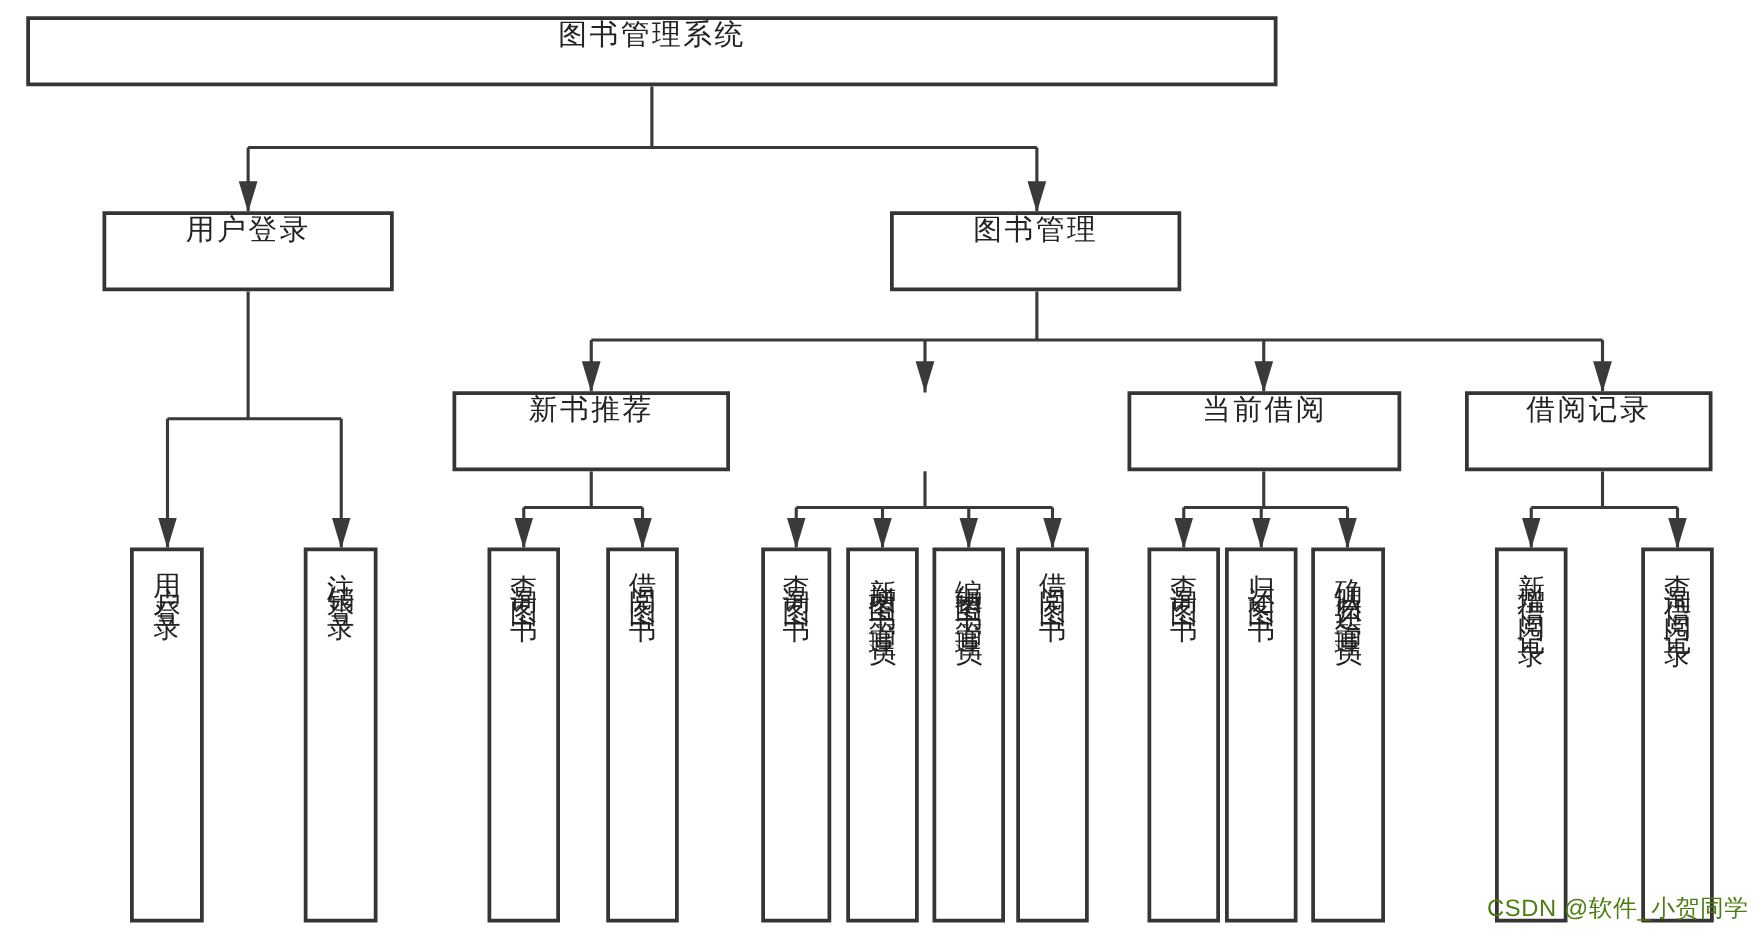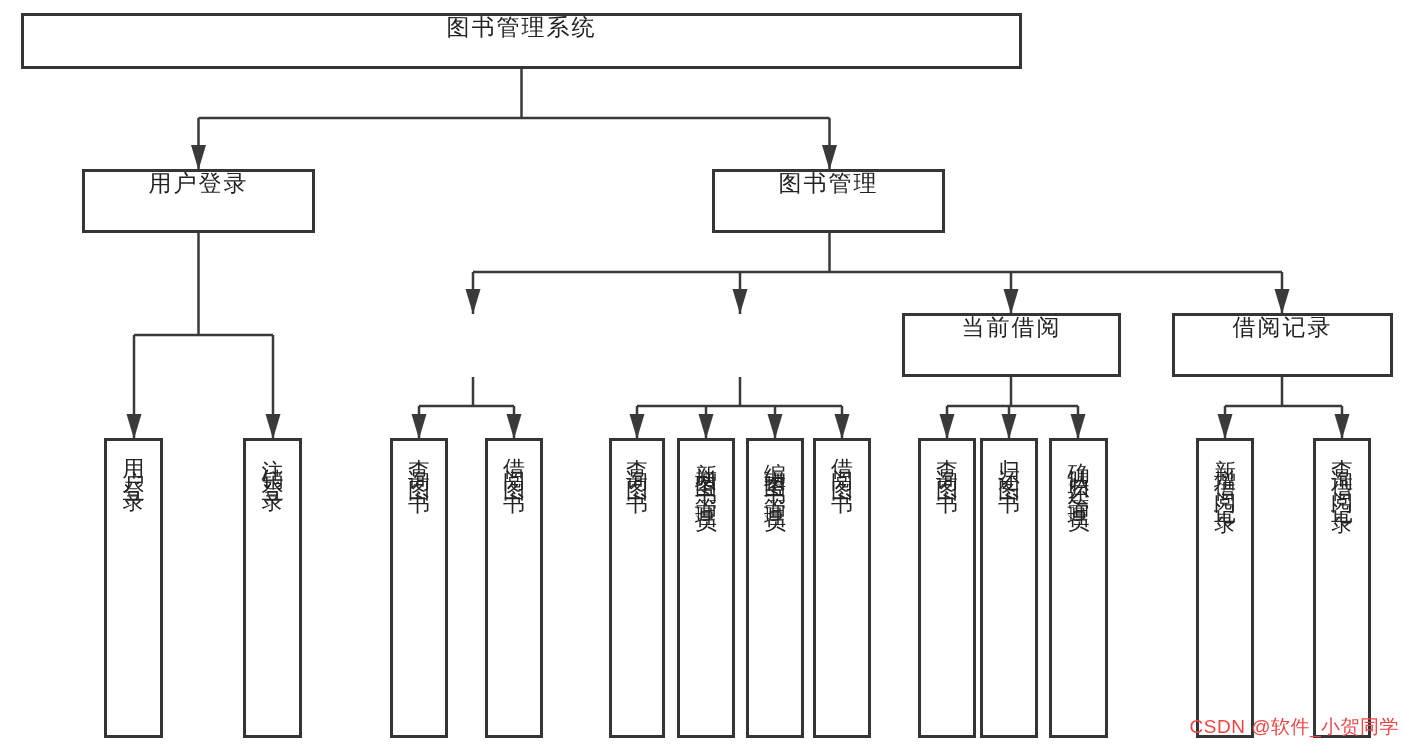--- a/index.html
+++ b/index.html
@@ -43,21 +43,21 @@
     letter-spacing: 11px;
     line-height: 1;
   }
   .v.top { align-items: flex-start; }
   .v.top .lbl { letter-spacing: 7px; padding-top: 4px; }
   .watermark {
     position: absolute;
     right: 6px;
     bottom: 7px;
     font-size: 19px;
-    color: #ef4444;
+    color: #4d7c0f;
     letter-spacing: 0.5px;
     z-index: 5;
     font-family: "Liberation Sans", sans-serif;
   }
 </style>
 </head>
 <body>
 
 <div class="canvas">
 
@@ -108,24 +108,27 @@
     <span class="lbl">图书管理系统</span>
   </div>
 
   <div class="box" style="left:82px;top:169px;width:233px;height:64px">
     <span class="lbl">用户登录</span>
   </div>
   <div class="box" style="left:712px;top:169px;width:233px;height:64px">
     <span class="lbl">图书管理</span>
   </div>
 
+  <div class="box" style="left:362px;top:313px;width:222px;height:64px">
+    <span class="lbl">新书推荐</span>
+  </div>
   <div class="box" style="left:902px;top:313px;width:219px;height:64px">
     <span class="lbl">当前借阅</span>
   </div>
-  <div class="box" style="left:1172px;top:313px;width:221px;height:64px">
+  <div class="box" style="left:1172px;top:313px;width:198px;height:64px">
     <span class="lbl">借阅记录</span>
   </div>
 
   <div class="box v" style="left:104px;width:59px">
     <span class="lbl">用户登录</span>
   </div>
   <div class="box v" style="left:243px;width:59px">
     <span class="lbl">注销登录</span>
   </div>
 

